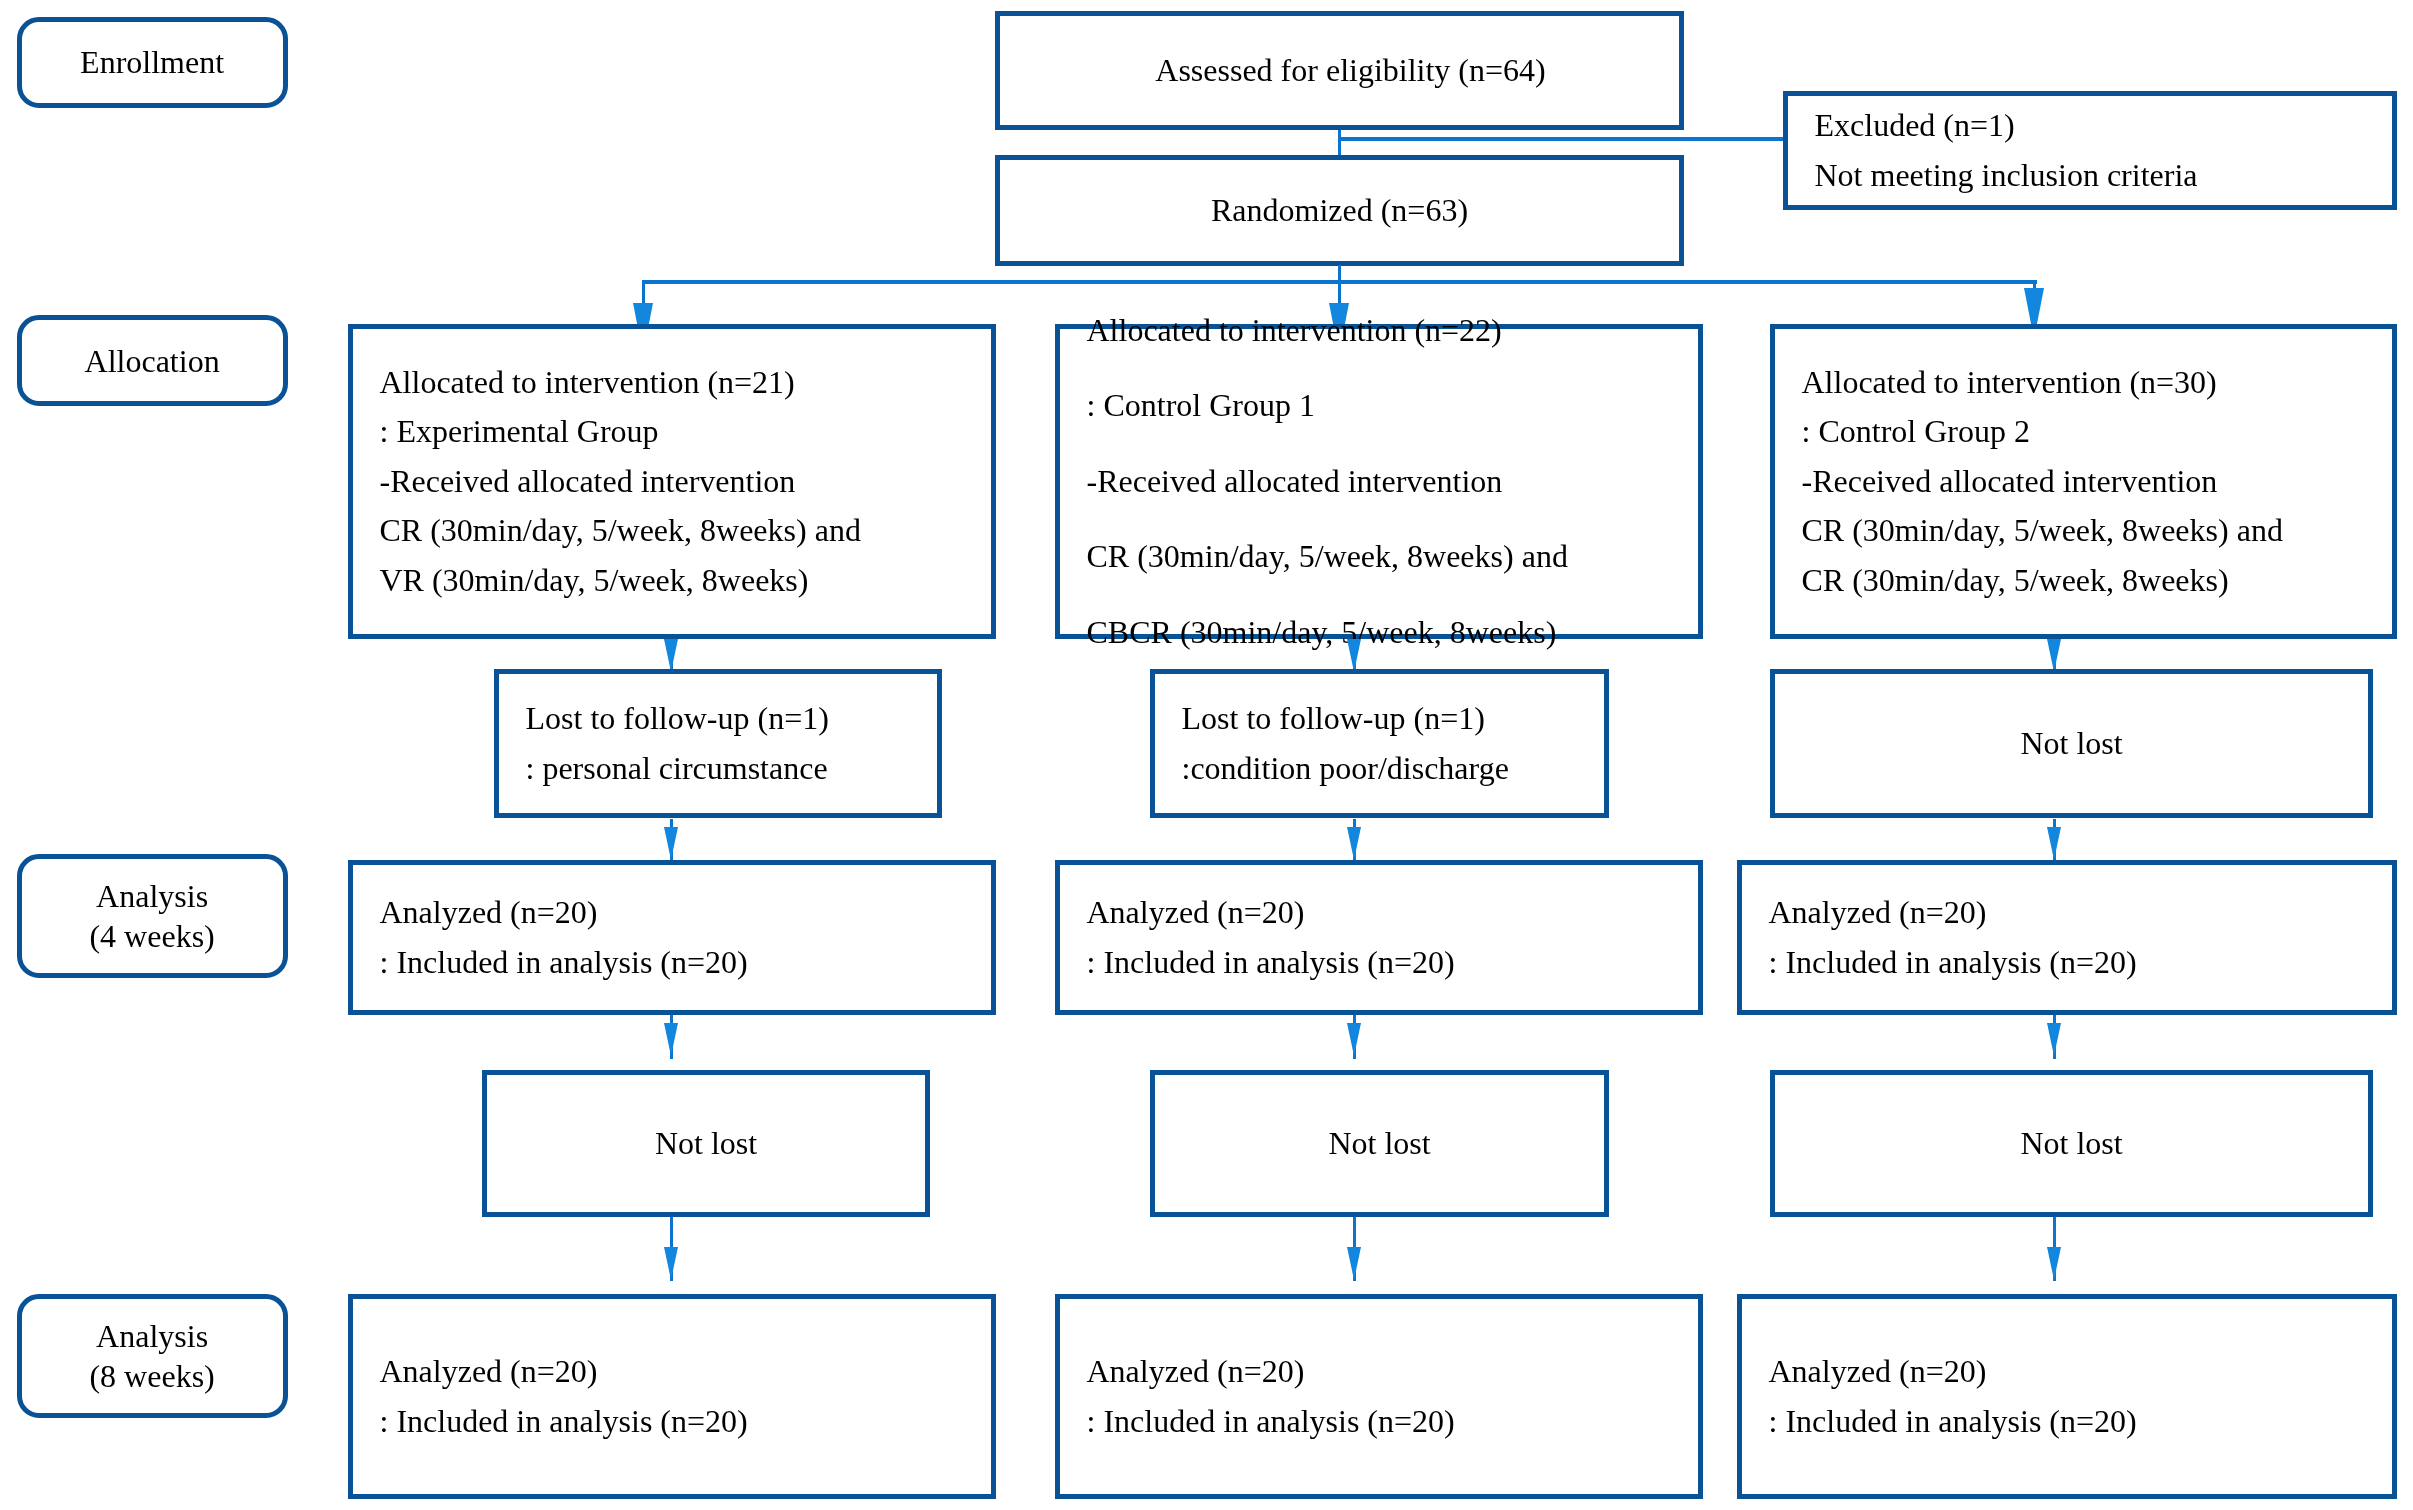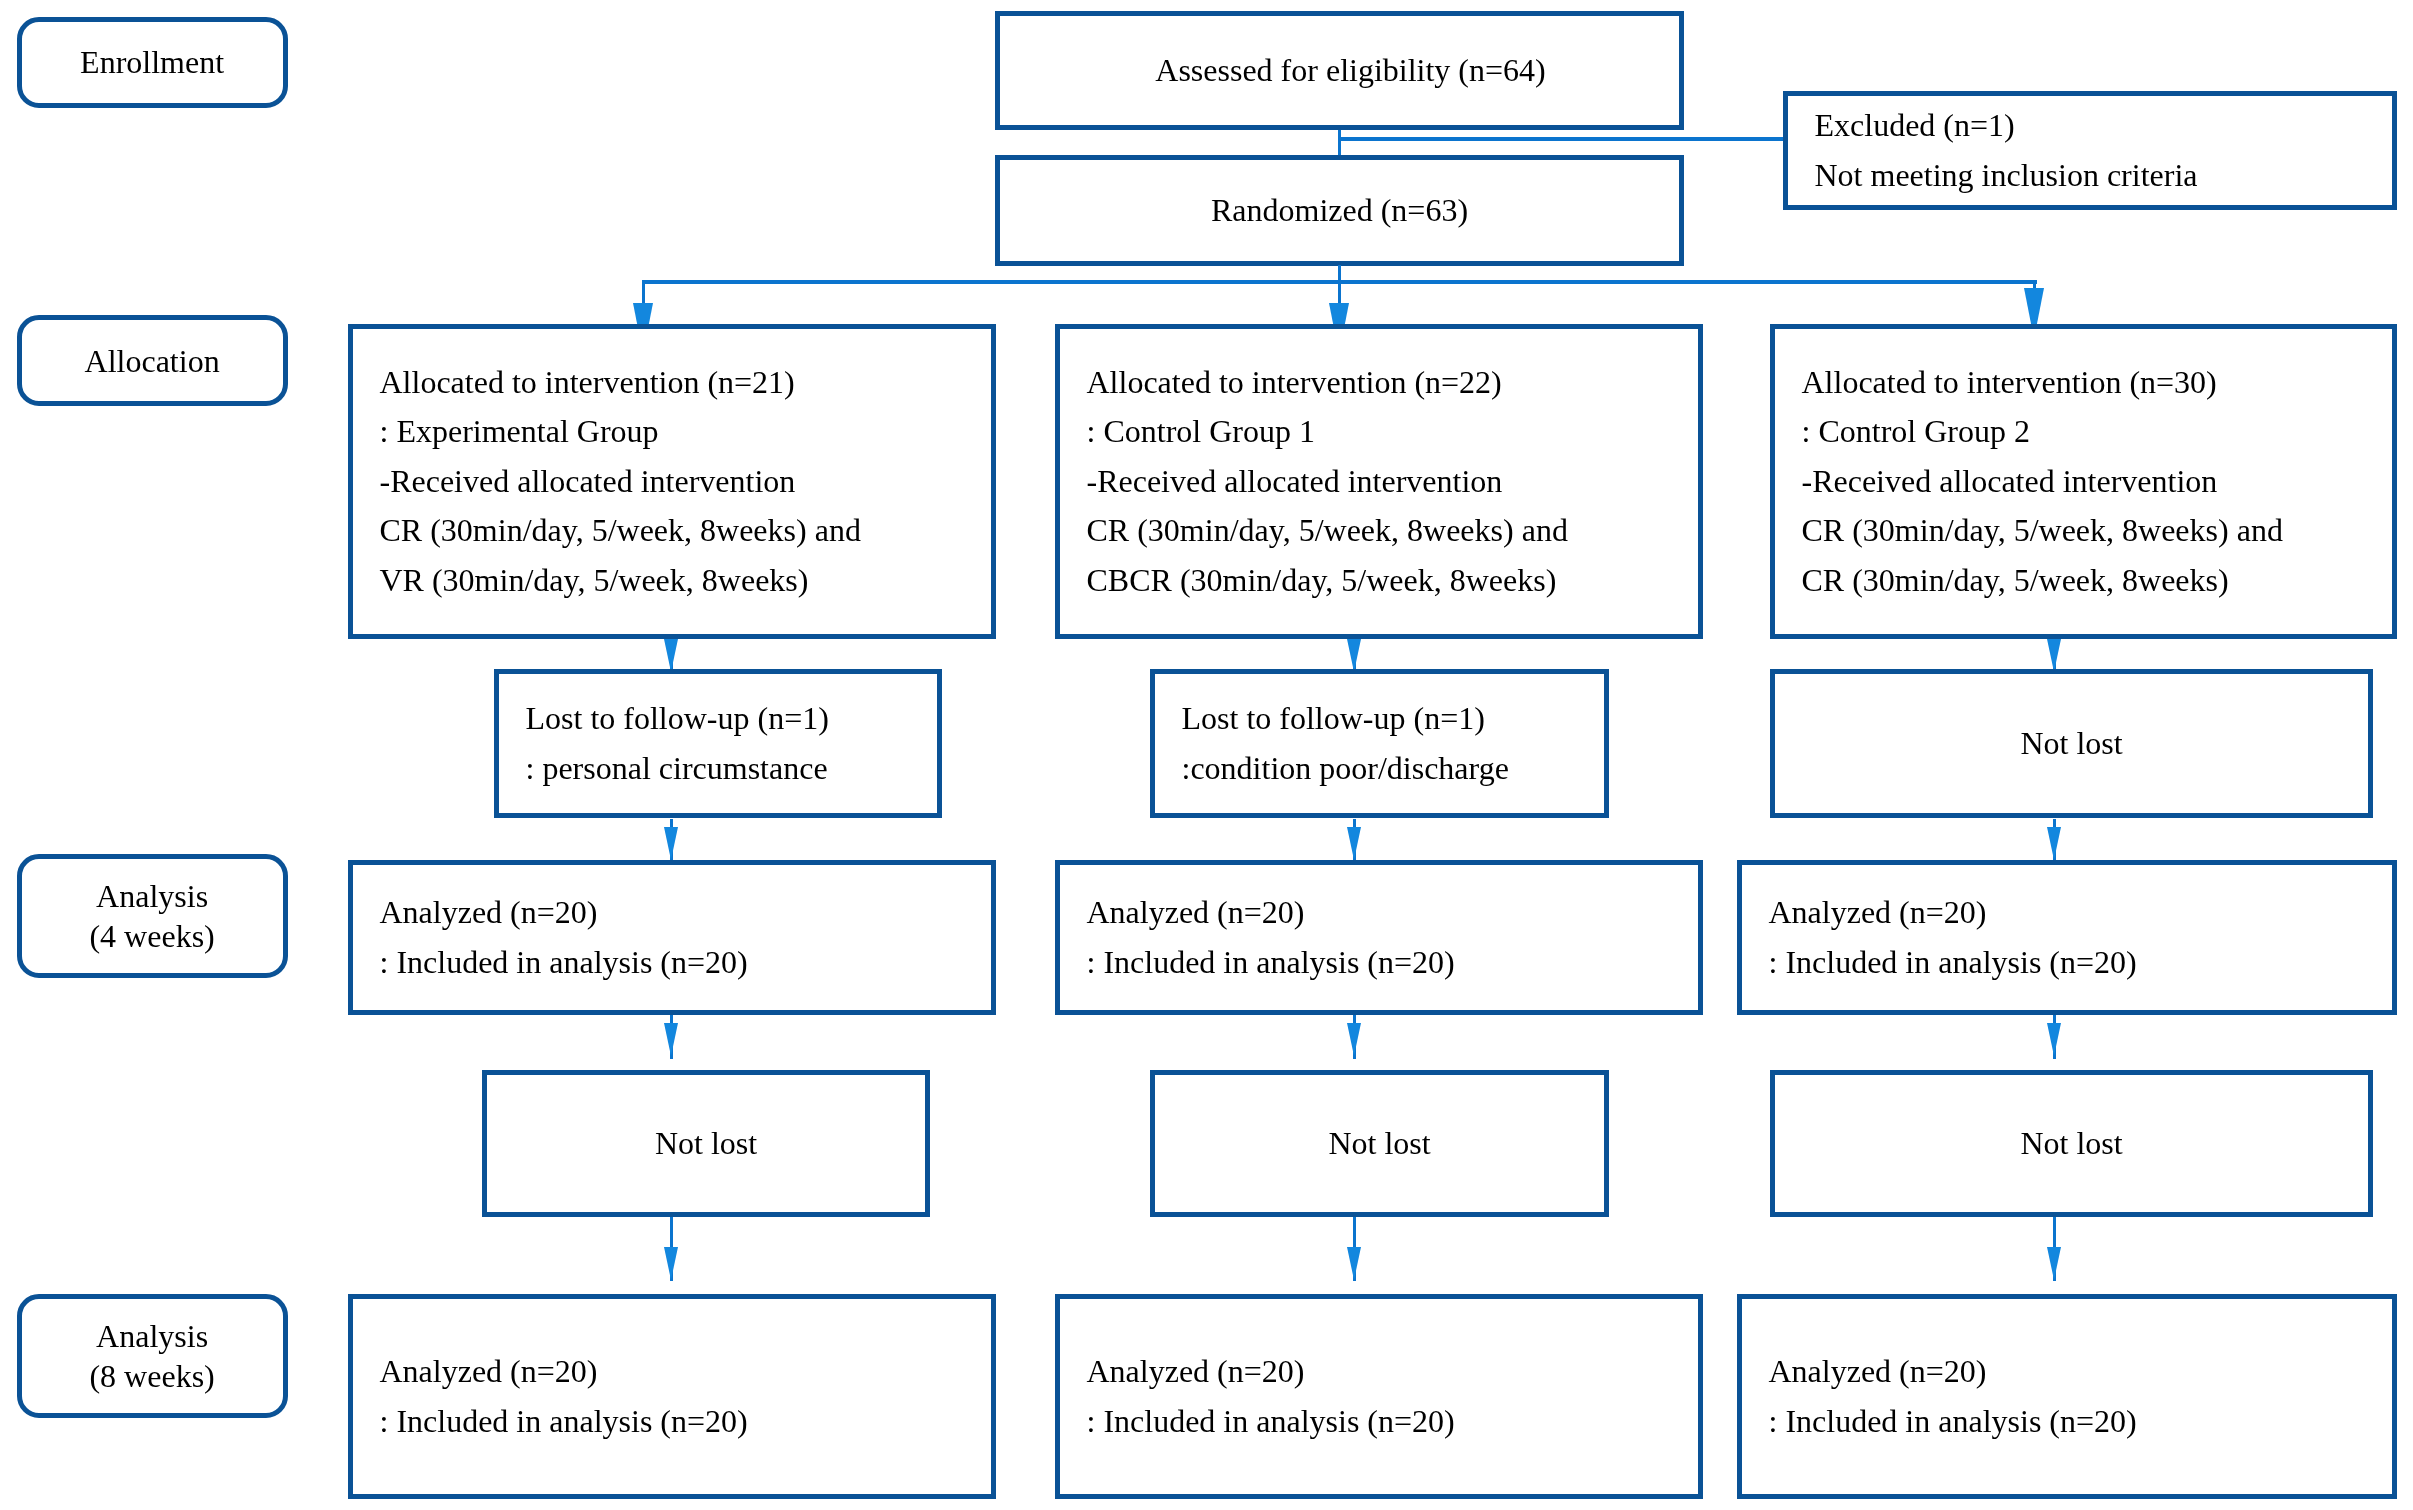--- a/index.html
+++ b/index.html
@@ -143,21 +143,21 @@
   <div class="arrow-down" style="left:2024px; top:288px;"></div>
 
   <div class="node left" style="left:348px; top:324px; width:648px; height:315px;">
     <span class="ln">Allocated to intervention (n=21)</span>
     <span class="ln">: Experimental Group</span>
     <span class="ln">-Received allocated intervention</span>
     <span class="ln">CR (30min/day, 5/week, 8weeks) and</span>
     <span class="ln">VR (30min/day, 5/week, 8weeks)</span>
   </div>
 
-  <div class="node left" style="left:1055px; top:324px; width:648px; height:315px;">
+  <div class="node left" style="left:1055px; top:324px; width:648px; height:315px;gap:26px;">
     <span class="ln">Allocated to intervention (n=22)</span>
     <span class="ln">: Control Group 1</span>
     <span class="ln">-Received allocated intervention</span>
     <span class="ln">CR (30min/day, 5/week, 8weeks) and</span>
     <span class="ln">CBCR (30min/day, 5/week, 8weeks)</span>
   </div>
 
   <div class="node left" style="left:1770px; top:324px; width:627px; height:315px;">
     <span class="ln">Allocated to intervention (n=30)</span>
     <span class="ln">: Control Group 2</span>

